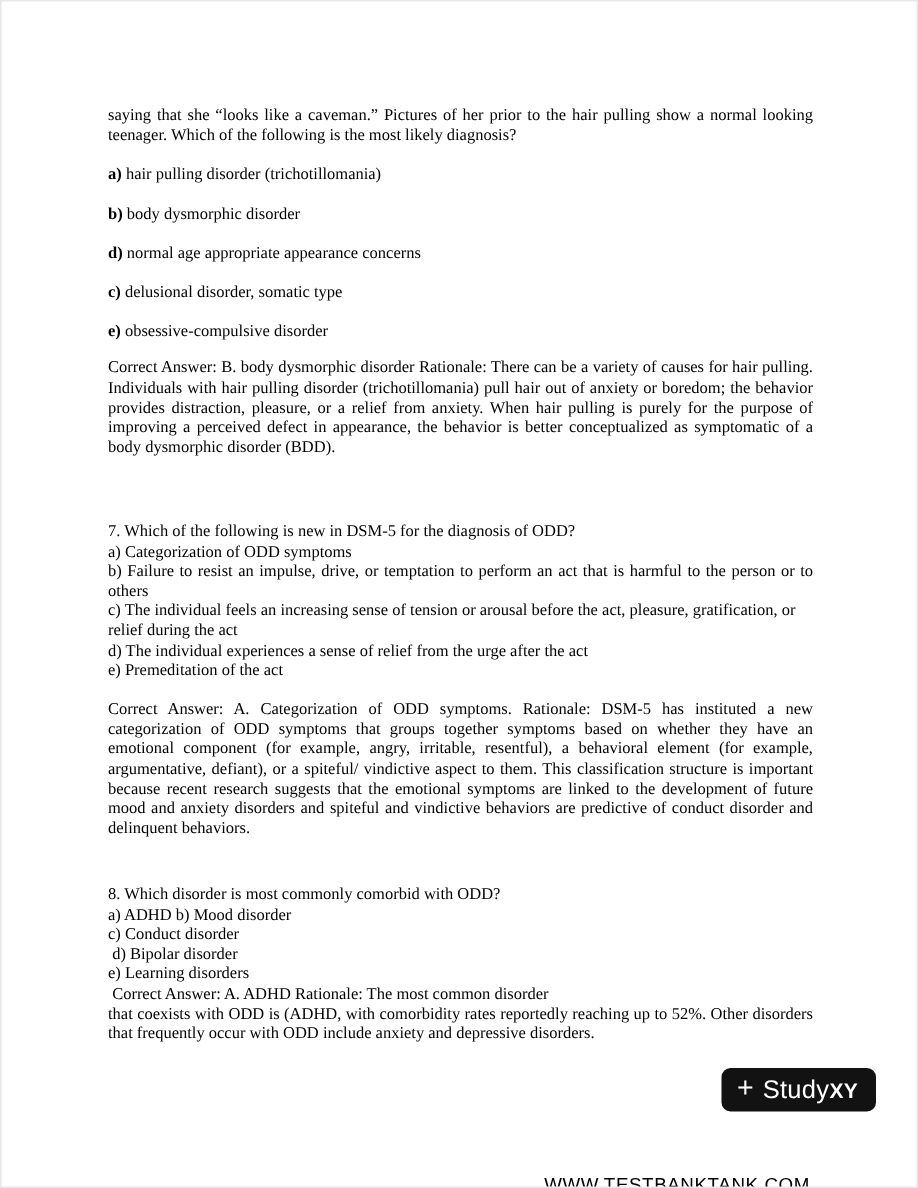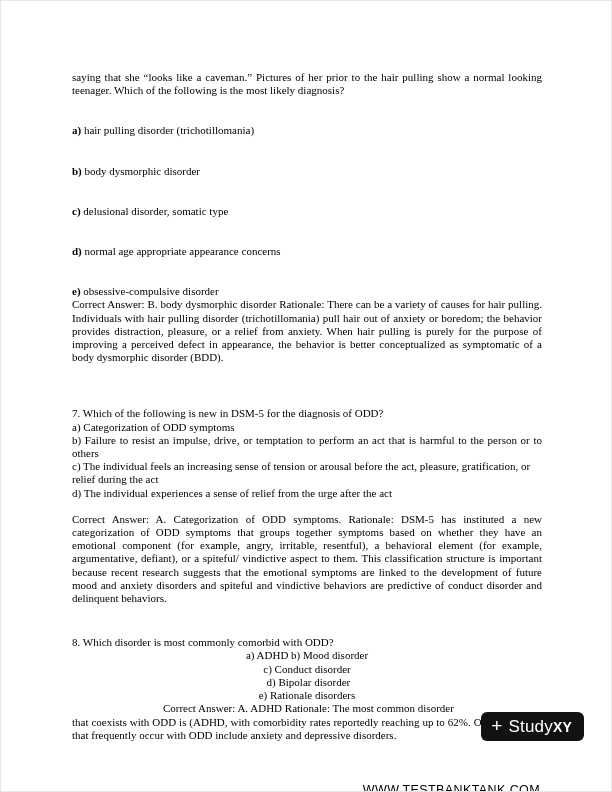--- a/index.html
+++ b/index.html
@@ -14,28 +14,28 @@
   }
   .page {
     position: absolute;
     top: 70px;
     left: 71px;
     width: 470px;
     font-size: 11px;
     line-height: 13.2px;
   }
   .justify { text-align: justify; }
-  .pre { white-space: pre-wrap; text-align: center; }
+  .pre { white-space: pre-wrap; }
 
   .intro { margin-bottom: 12px; }
 
-  .q6-option { margin-top: 27px; font-family: Liberation Serif, serif; }
+  .q6-option { margin-top: 13px; font-family: Liberation Serif, serif; }
   .q6-option .letter { font-weight: bold; }
 
-  .q6-answer { }
+  .q6-answer { margin-top: 11px; }
 
   .q7-stem { margin-top: 43px; }
   .q7-answer { margin-top: 13px; }
 
   .q8-stem { margin-top: 31px; }
 
   .logo-badge {
     position: absolute;
     top: 711px;
     right: 27px;
@@ -75,43 +75,44 @@
 <body>
 
 <div class="page">
 
   <p class="intro justify">saying that she “looks like a caveman.” Pictures of her prior to the hair pulling show a normal looking teenager. Which of the following is the most likely diagnosis?</p>
 
   <p class="q6-option"><span class="letter">a)</span><span> hair pulling disorder (trichotillomania)</span></p>
 
   <p class="q6-option"><span class="letter">b)</span><span> body dysmorphic disorder</span></p>
 
+  <p class="q6-option"><span class="letter">d)</span><span> normal age appropriate appearance concerns</span></p>
+
   <p class="q6-option"><span class="letter">c)</span><span> delusional disorder, somatic type</span></p>
-
-  <p class="q6-option"><span class="letter">d)</span><span> normal age appropriate appearance concerns</span></p>
 
   <p class="q6-option"><span class="letter">e)</span><span> obsessive-compulsive disorder</span></p>
 
   <p class="q6-answer justify">Correct Answer: B. body dysmorphic disorder Rationale: There can be a variety of causes for hair pulling. Individuals with hair pulling disorder (trichotillomania) pull hair out of anxiety or boredom; the behavior provides distraction, pleasure, or a relief from anxiety. When hair pulling is purely for the purpose of improving a perceived defect in appearance, the behavior is better conceptualized as symptomatic of a body dysmorphic disorder (BDD).</p>
 
   <p class="q7-stem">7. Which of the following is new in DSM-5 for the diagnosis of ODD?</p>
   <p class="q7-option justify">a) Categorization of ODD symptoms</p>
   <p class="q7-option justify">b) Failure to resist an impulse, drive, or temptation to perform an act that is harmful to the person or to others</p>
   <p class="q7-option">c) The individual feels an increasing sense of tension or arousal before the act, pleasure, gratification, or relief during the act</p>
   <p class="q7-option">d) The individual experiences a sense of relief from the urge after the act</p>
+  <p class="q7-option">e) Premeditation of the act</p>
 
   <p class="q7-answer justify">Correct Answer: A. Categorization of ODD symptoms. Rationale: DSM-5 has instituted a new categorization of ODD symptoms that groups together symptoms based on whether they have an emotional component (for example, angry, irritable, resentful), a behavioral element (for example, argumentative, defiant), or a spiteful/ vindictive aspect to them. This classification structure is important because recent research suggests that the emotional symptoms are linked to the development of future mood and anxiety disorders and spiteful and vindictive behaviors are predictive of conduct disorder and delinquent behaviors.</p>
 
   <p class="q8-stem">8. Which disorder is most commonly comorbid with ODD?</p>
   <p class="q8-line pre">a) ADHD b) Mood disorder</p>
   <p class="q8-line pre">c) Conduct disorder</p>
   <p class="q8-line pre"> d) Bipolar disorder</p>
-  <p class="q8-line pre">e) Rationale disorders</p>
+  <p class="q8-line pre">e) Learning disorders</p>
   <p class="q8-line pre"> Correct Answer: A. ADHD Rationale: The most common disorder</p>
-  <p class="q8-rest justify">that coexists with ODD is (ADHD, with comorbidity rates reportedly reaching up to 62%. Other disorders that frequently occur with ODD include anxiety and depressive disorders.</p>
+  <p class="q8-rest justify">that coexists with ODD is (ADHD, with comorbidity rates reportedly reaching up to 52%. Other disorders that frequently occur with ODD include anxiety and depressive disorders.</p>
 
 </div>
 
 <div class="logo-badge">
   <span class="logo-plus">+</span>
     <span class="logo-study">Study</span>
     <span class="logo-xy">XY</span>
 </div>
 
 <div class="website">WWW.TESTBANKTANK.COM</div>

